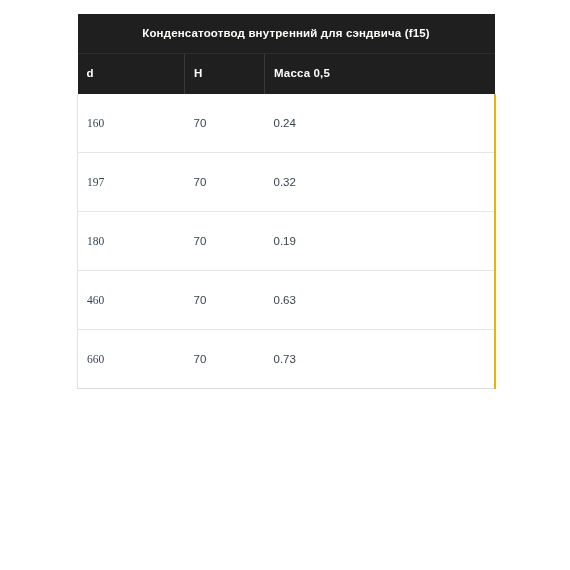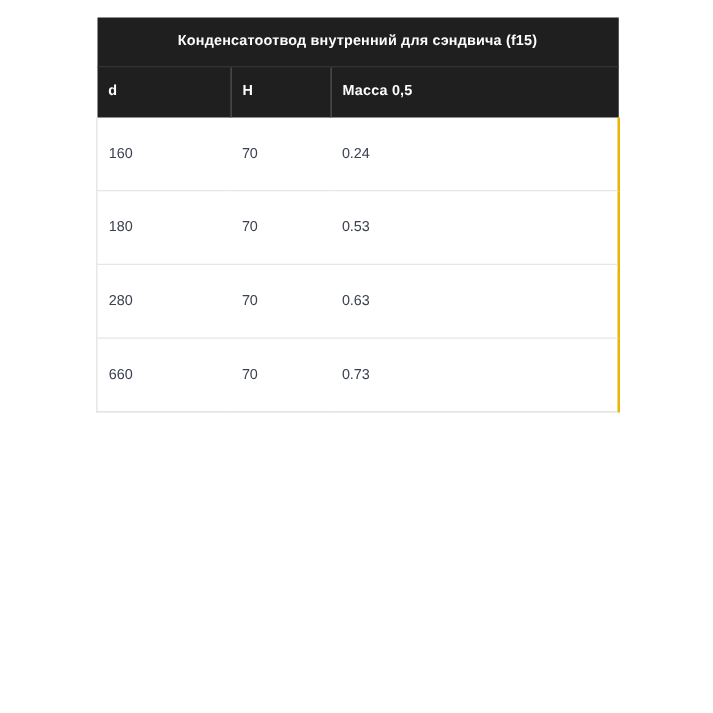--- a/index.html
+++ b/index.html
@@ -80,20 +80,21 @@
   .data-row:first-child > td {
     border-top: none;
   }
   .data-row:last-child > td {
     border-bottom: 1px solid #dcdcdc;
   }
 
   
   .spec-table tbody td:first-child {
     border-left: 1px solid #e2e2e2;
+    font-family: Liberation Serif, serif;
   }
   .spec-table tbody td:last-child {
     border-right: 2px solid #eab308;
   }
 
   
   .col-d    { width: 107px; }
   .col-h    { width: 80px;  }
   .col-mass { width: 230px; }
 </style>
@@ -120,26 +121,31 @@
       </tr>
     </thead>
 
     <tbody>
       <tr class="data-row">
         <td>160</td>
         <td>70</td>
         <td>0.24</td>
       </tr>
       <tr class="data-row">
+        <td>197</td>
+        <td>70</td>
+        <td>0.32</td>
+      </tr>
+      <tr class="data-row">
         <td>180</td>
         <td>70</td>
-        <td>0.53</td>
+        <td>0.19</td>
       </tr>
       <tr class="data-row">
-        <td>280</td>
+        <td>460</td>
         <td>70</td>
         <td>0.63</td>
       </tr>
       <tr class="data-row">
         <td>660</td>
         <td>70</td>
         <td>0.73</td>
       </tr>
     </tbody>
   </table>

